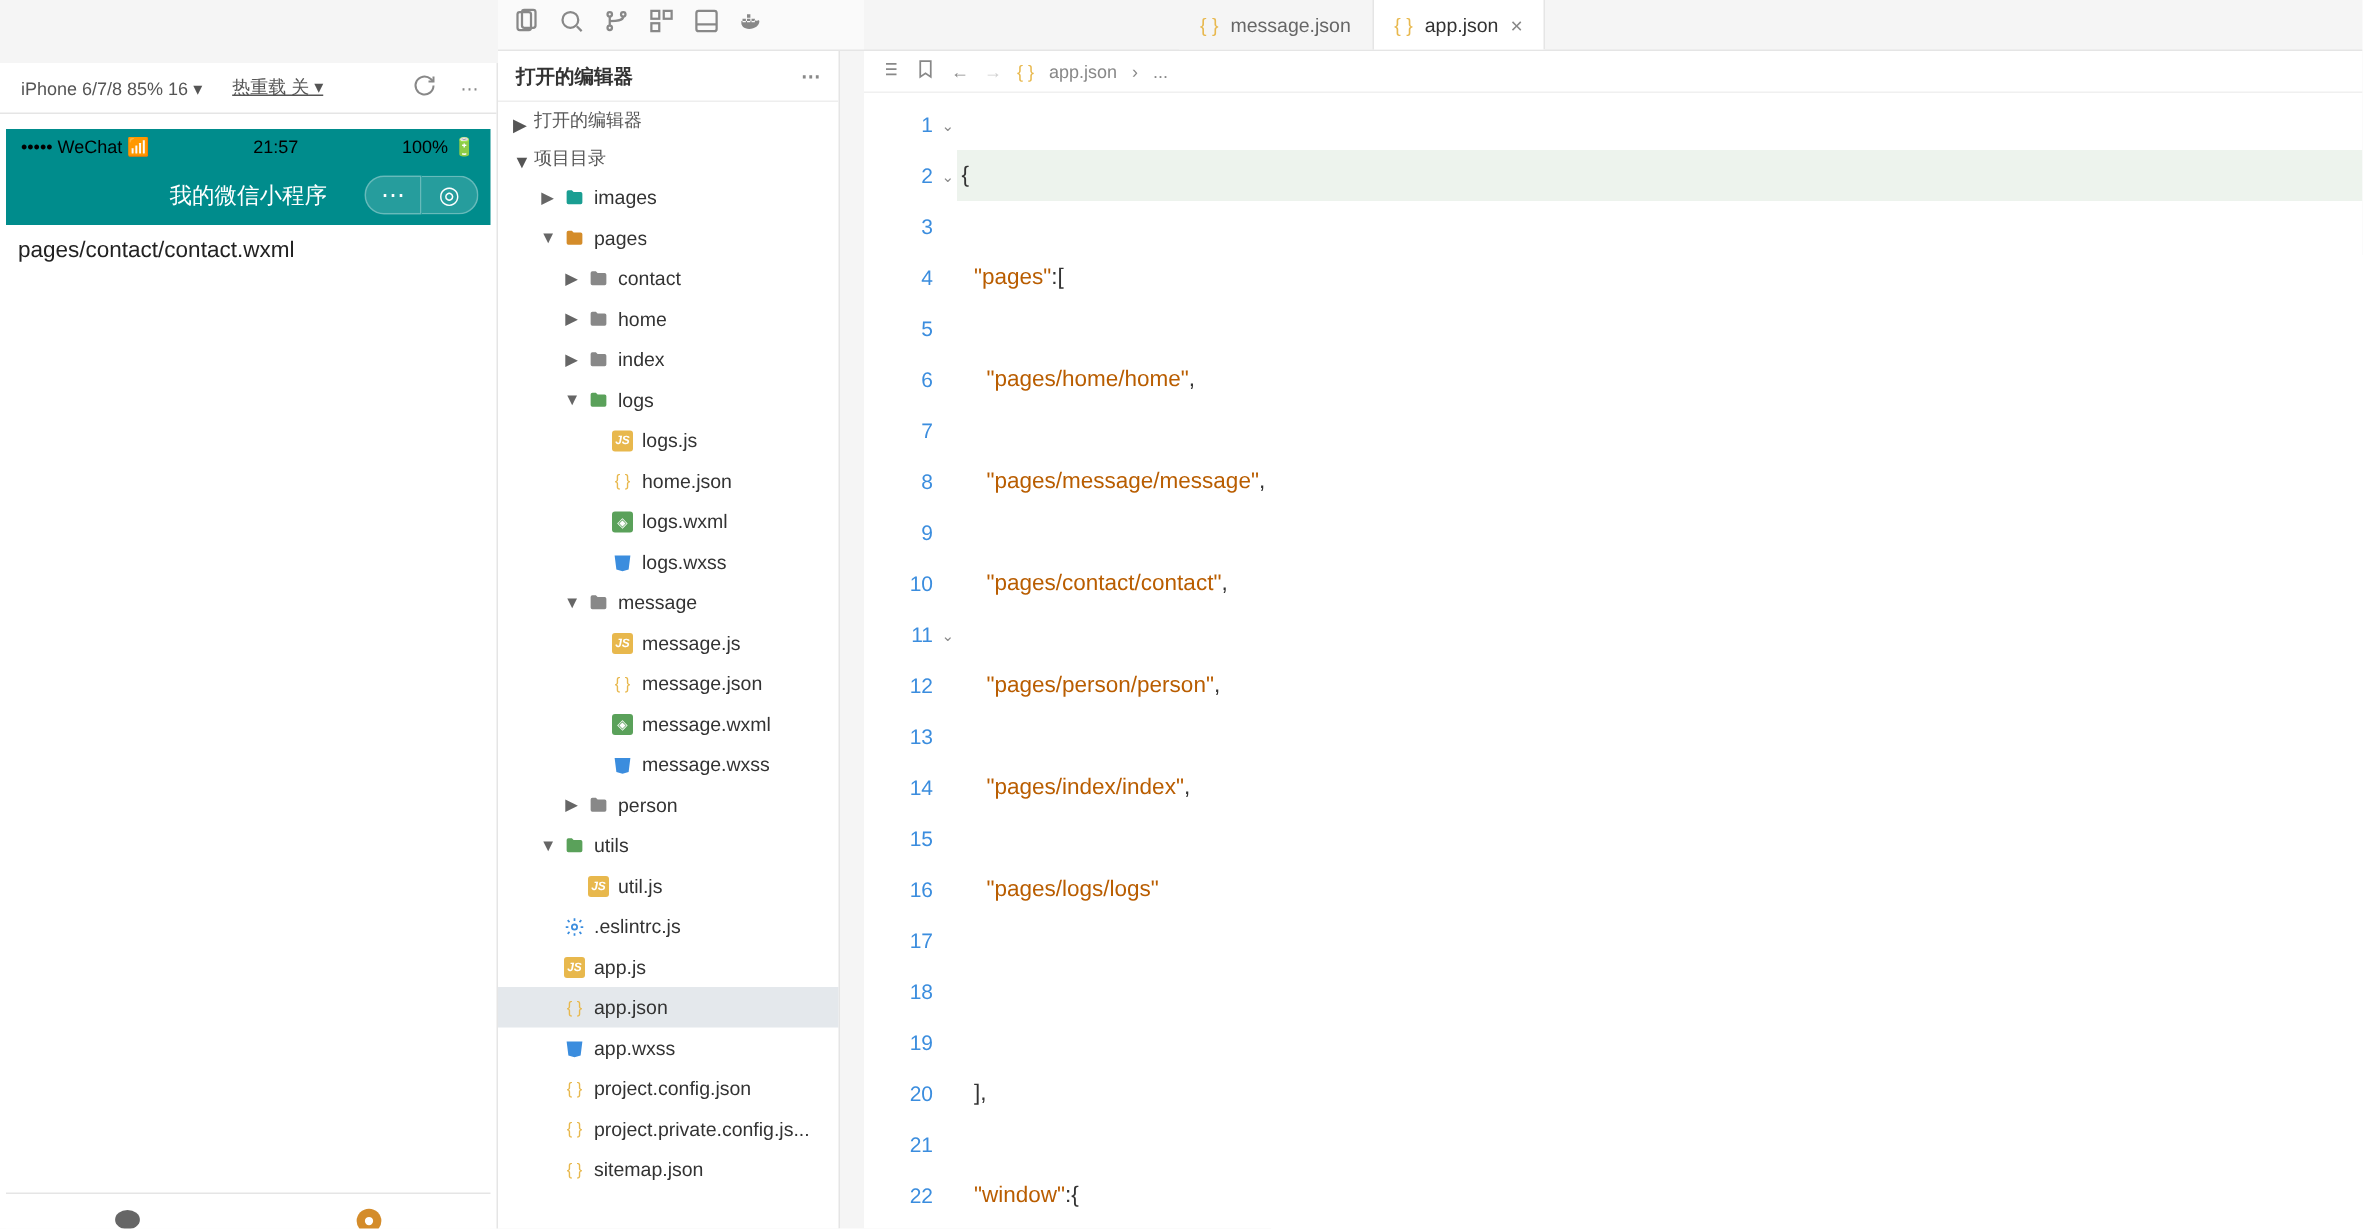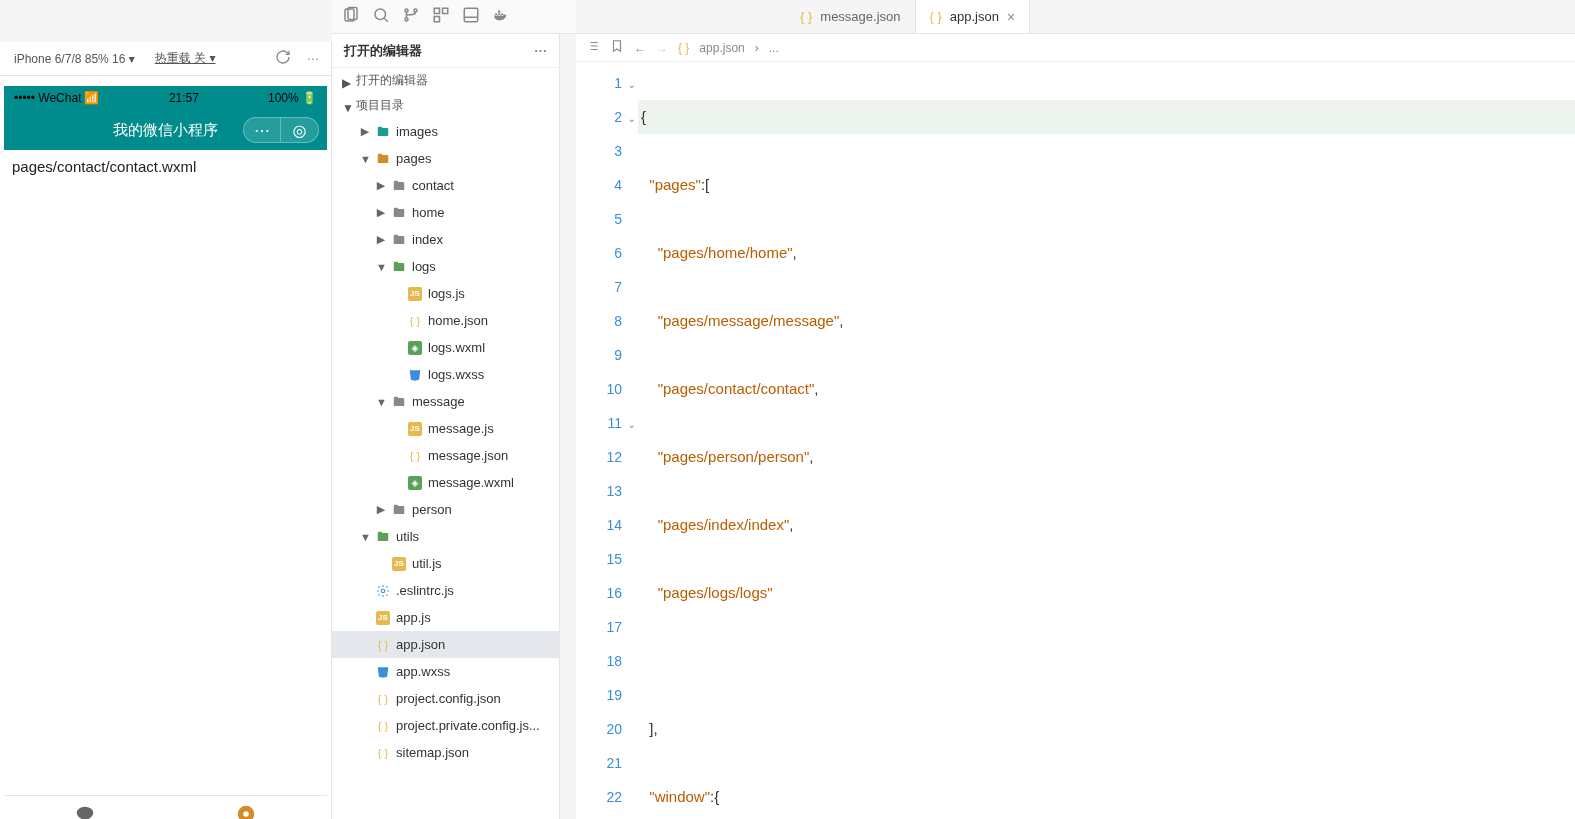--- a/index.html
+++ b/index.html
@@ -35,21 +35,21 @@
 .tree { padding: 0; }
 .tree-item { height: 27px; display: flex; align-items: center; padding-left: 0; cursor: pointer; gap: 5px; }
 .tree-item.selected { background: #e4e8ec; }
 .tree-chevron { width: 10px; text-align: center; color: #666; font-size: 11px; }
 .tree-icon { width: 16px; height: 16px; display: inline-flex; align-items: center; justify-content: center; font-size: 11px; }
 .tree-label { font-size: 13px; color: #333; white-space: nowrap; overflow: hidden; text-overflow: ellipsis; }
 .folder-img { color: #1a9e92; }
 .folder-pages { color: #d48c2a; }
 .folder-grey { color: #888; }
 .folder-utils { color: #5aa15a; }
-.file-js { background: #e8b84d; color: #fff; font-size: 8px; border-radius: 2px; width: 14px; height: 14px; font-weight: bold; }
+.file-js { background: #e8b84d; color: #fff; font-size: 8px; border-radius: 2px; width: 14px; height: 14px; font-weight: bold; font-style: italic; }
 .file-wxml { background: #5aa15a; color: #fff; font-size: 9px; border-radius: 2px; width: 14px; height: 14px; }
 
 
 .editor-panel { flex: 1; display: flex; flex-direction: column; background: #fff; }
 .tabs-bar { height: 34px; display: flex; align-items: stretch; border-bottom: 1px solid #e5e5e5; background: #f5f5f5; padding-left: 210px; }
 .editor-tab { padding: 0 14px; display: flex; align-items: center; gap: 8px; cursor: pointer; font-size: 13px; color: #666; background: #f5f5f5; border-right: 1px solid #e5e5e5; }
 .editor-tab.active { background: #fff; color: #333; }
 .editor-tab .tab-icon { color: #e8b84d; }
 .editor-tab .close { color: #888; font-size: 14px; }
 .breadcrumb-bar { height: 28px; display: flex; align-items: center; gap: 10px; padding: 0 10px; font-size: 12px; color: #888; border-bottom: 1px solid #f0f0f0; }
@@ -274,20 +274,29 @@
             <span style="color:#e8b84d;">{ }</span>
           </span>
           <span class="tree-label">message.json</span>
         </div>
         <div class="tree-item" style="padding-left: 60px;">
           <span class="tree-chevron"></span>
           <span class="tree-icon ">
             <span class="file-wxml" style="display:inline-flex;align-items:center;justify-content:center;">◈</span>
           </span>
           <span class="tree-label">message.wxml</span>
+        </div>
+        <div class="tree-item" style="padding-left: 60px;">
+          <span class="tree-chevron"></span>
+          <span class="tree-icon ">
+            <svg width="16" height="14" viewBox="0 0 24 24" fill="#3b8dde">
+              <path d="M3 4h18l-2 16-7 2-7-2z"></path>
+            </svg>
+          </span>
+          <span class="tree-label">message.wxss</span>
         </div>
         <div class="tree-item" style="padding-left: 44px;">
           <span class="tree-chevron">▶</span>
           <span class="tree-icon folder-grey">
             <svg width="16" height="14" viewBox="0 0 24 24" fill="currentColor">
               <path d="M3 5a2 2 0 012-2h4l2 2h8a2 2 0 012 2v10a2 2 0 01-2 2H5a2 2 0 01-2-2z"></path>
             </svg>
           </span>
           <span class="tree-label">person</span>
         </div>

